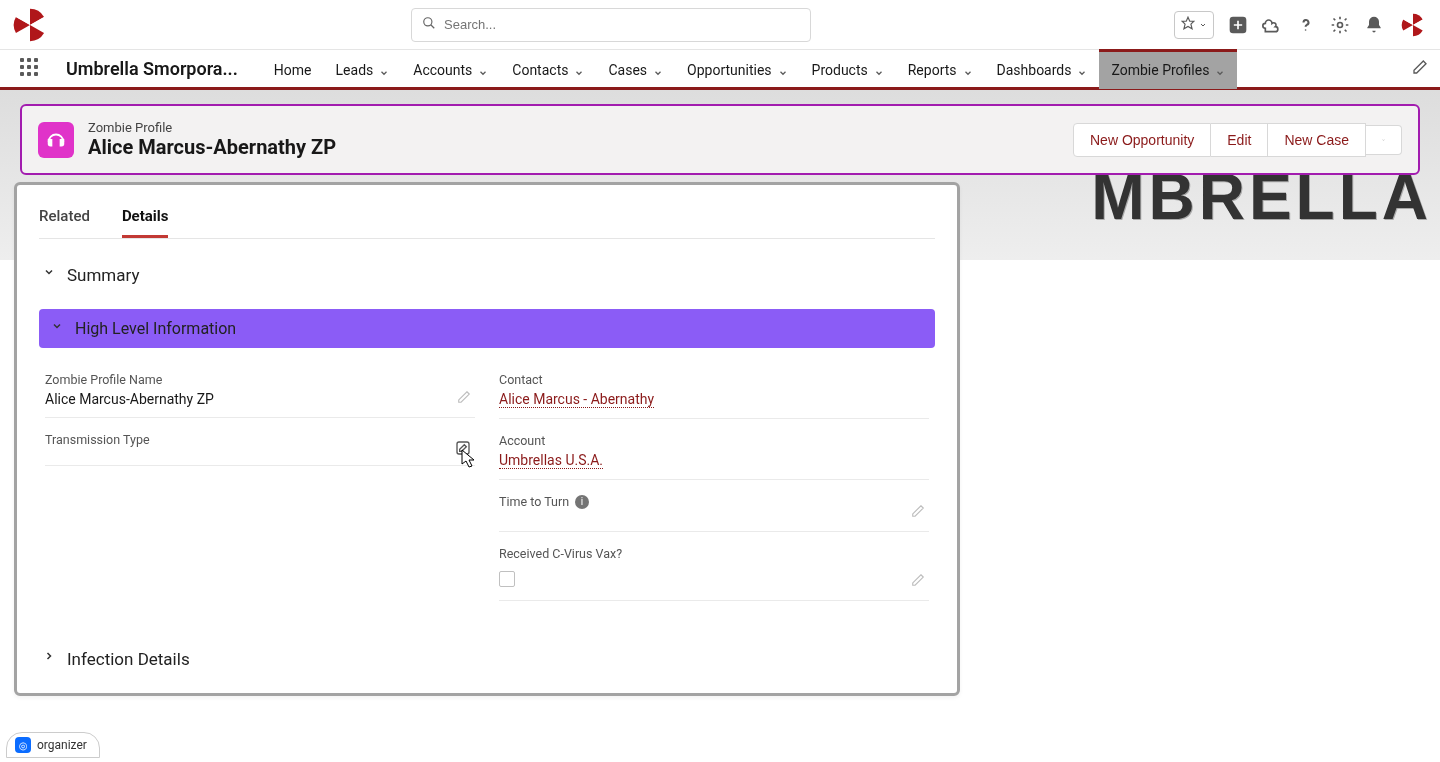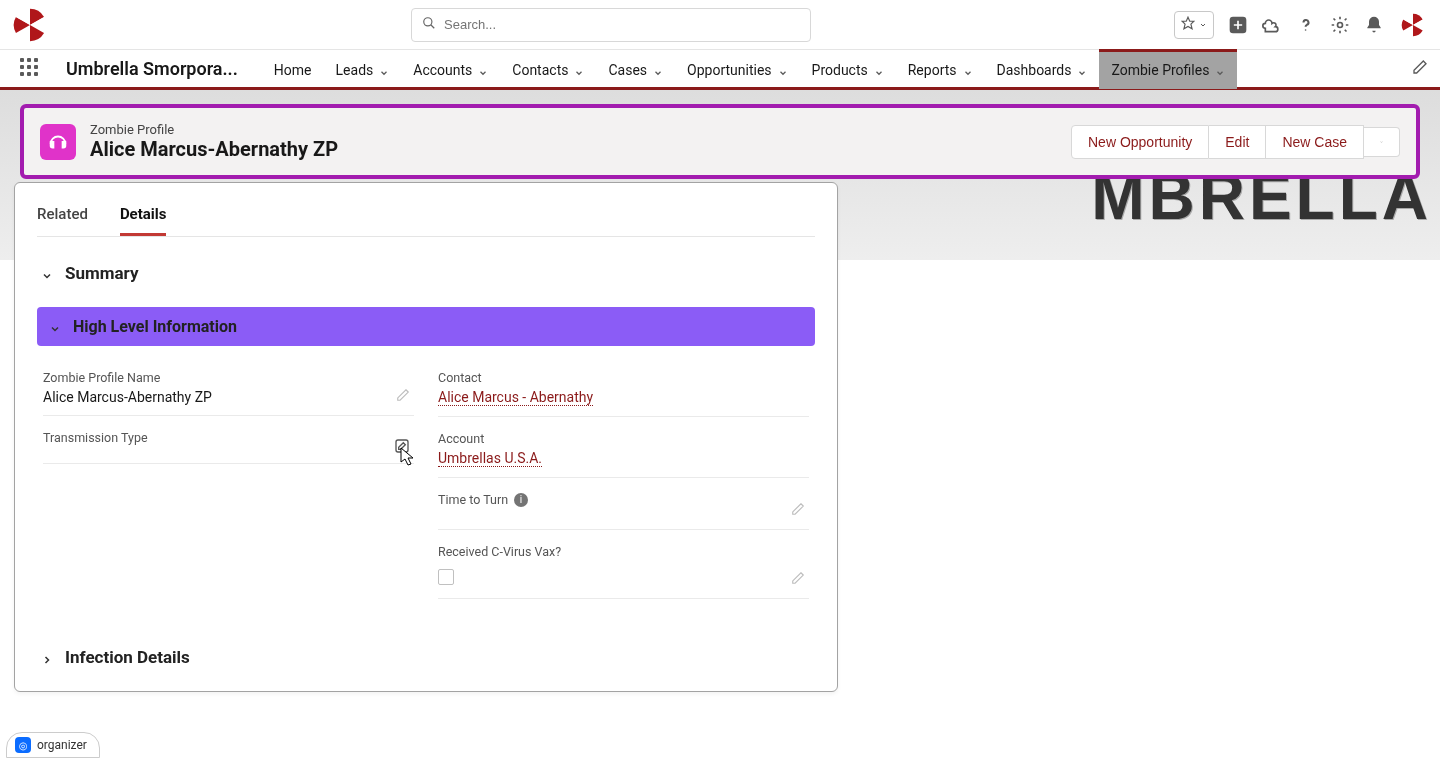--- a/index.html
+++ b/index.html
@@ -152,21 +152,21 @@
     text-shadow: 1px 1px 0 #aaa;
     white-space: nowrap;
   }
 
   
   .page-header {
     position: absolute;
     left: 20px; right: 20px;
     top: 104px;
     background: #f3f2f2;
-    border: 4px solid #a21caf;
+    border: 2px solid #a21caf;
     border-radius: 6px;
     padding: 14px 16px;
     display: flex;
     align-items: center;
     gap: 14px;
     z-index: 3;
   }
   .record-icon {
     width: 36px; height: 36px;
     background: #e033c9;
@@ -199,23 +199,23 @@
     border-left: none;
     border-radius: 0 4px 4px 0;
   }
   .header-actions .before-more { }
 
   
   .details-card {
     position: absolute;
     left: 14px;
     top: 182px;
-    width: 824px;
+    width: 946px;
     background: #fff;
-    border: 1px solid #a3a3a3;
+    border: 3px solid #a3a3a3;
     border-radius: 6px;
     box-shadow: 0 2px 4px rgba(0,0,0,0.05);
     padding: 16px 22px 18px 22px;
     z-index: 2;
   }
   .tabs {
     display: flex;
     gap: 32px;
     border-bottom: 1px solid #e5e5e5;
   }
@@ -231,24 +231,24 @@
     color: #111;
     font-weight: 700;
     border-bottom-color: #c23934;
   }
 
   .section {
     margin-top: 20px;
   }
   .section-header {
     display: flex;
-    align-items: flex-end;
+    align-items: flex-start;
     gap: 10px;
     font-size: 17px;
-    font-weight: 700;
+    font-weight: 400;
     color: #222;
     cursor: pointer;
     padding: 6px 4px;
   }
   .section-header.sub {
     background: #8b5cf6;
     border-radius: 4px;
     padding: 10px 12px;
     margin-top: 18px;
     font-size: 16px;

